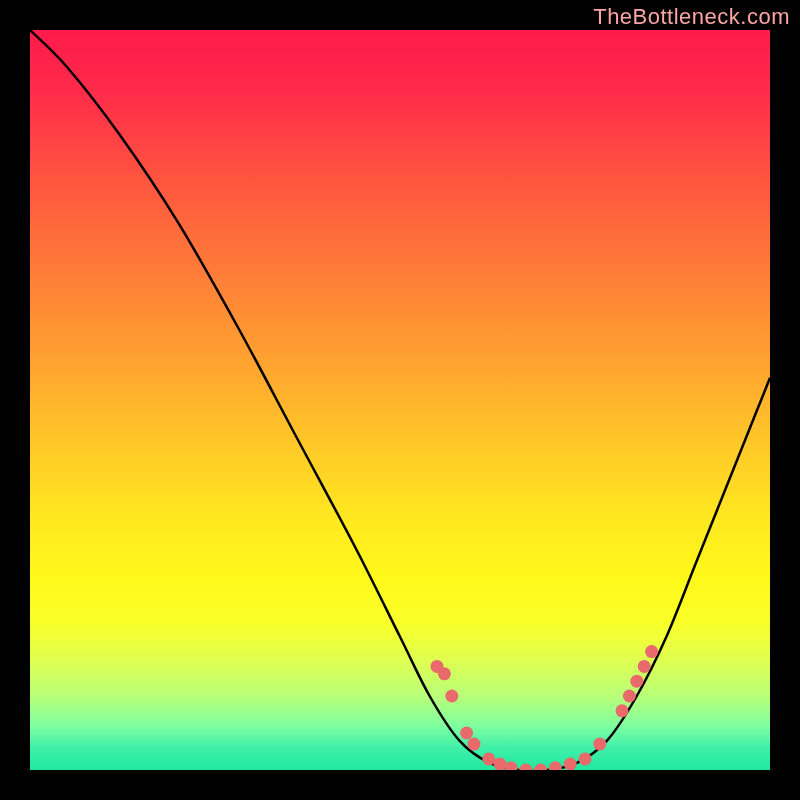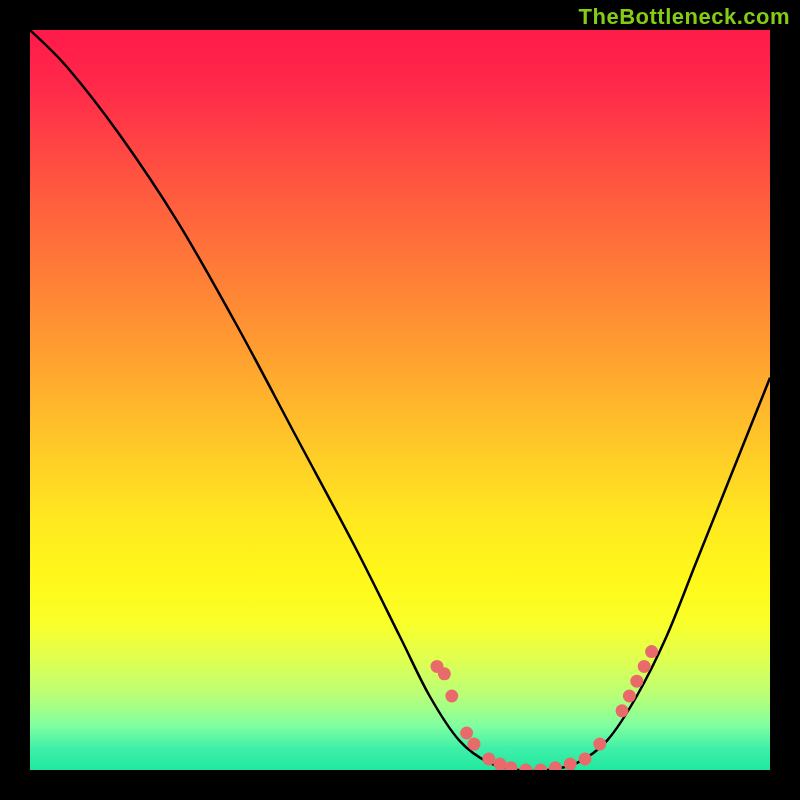--- a/index.html
+++ b/index.html
@@ -8,23 +8,23 @@
     height: 800px;
     background: #000;
     position: relative;
     font-family: Arial, sans-serif;
     overflow: hidden;
   }
   .watermark {
     position: absolute;
     top: 4px;
     right: 10px;
-    color: #84cc16;
+    color: #fca5a5;
     font-size: 22px;
-    font-weight: bold;
+    font-weight: normal;
     letter-spacing: 0.5px;
     z-index: 10;
   }
   .plot-area {
     position: absolute;
     top: 30px;
     left: 30px;
     width: 740px;
     height: 740px;
     overflow: hidden;

